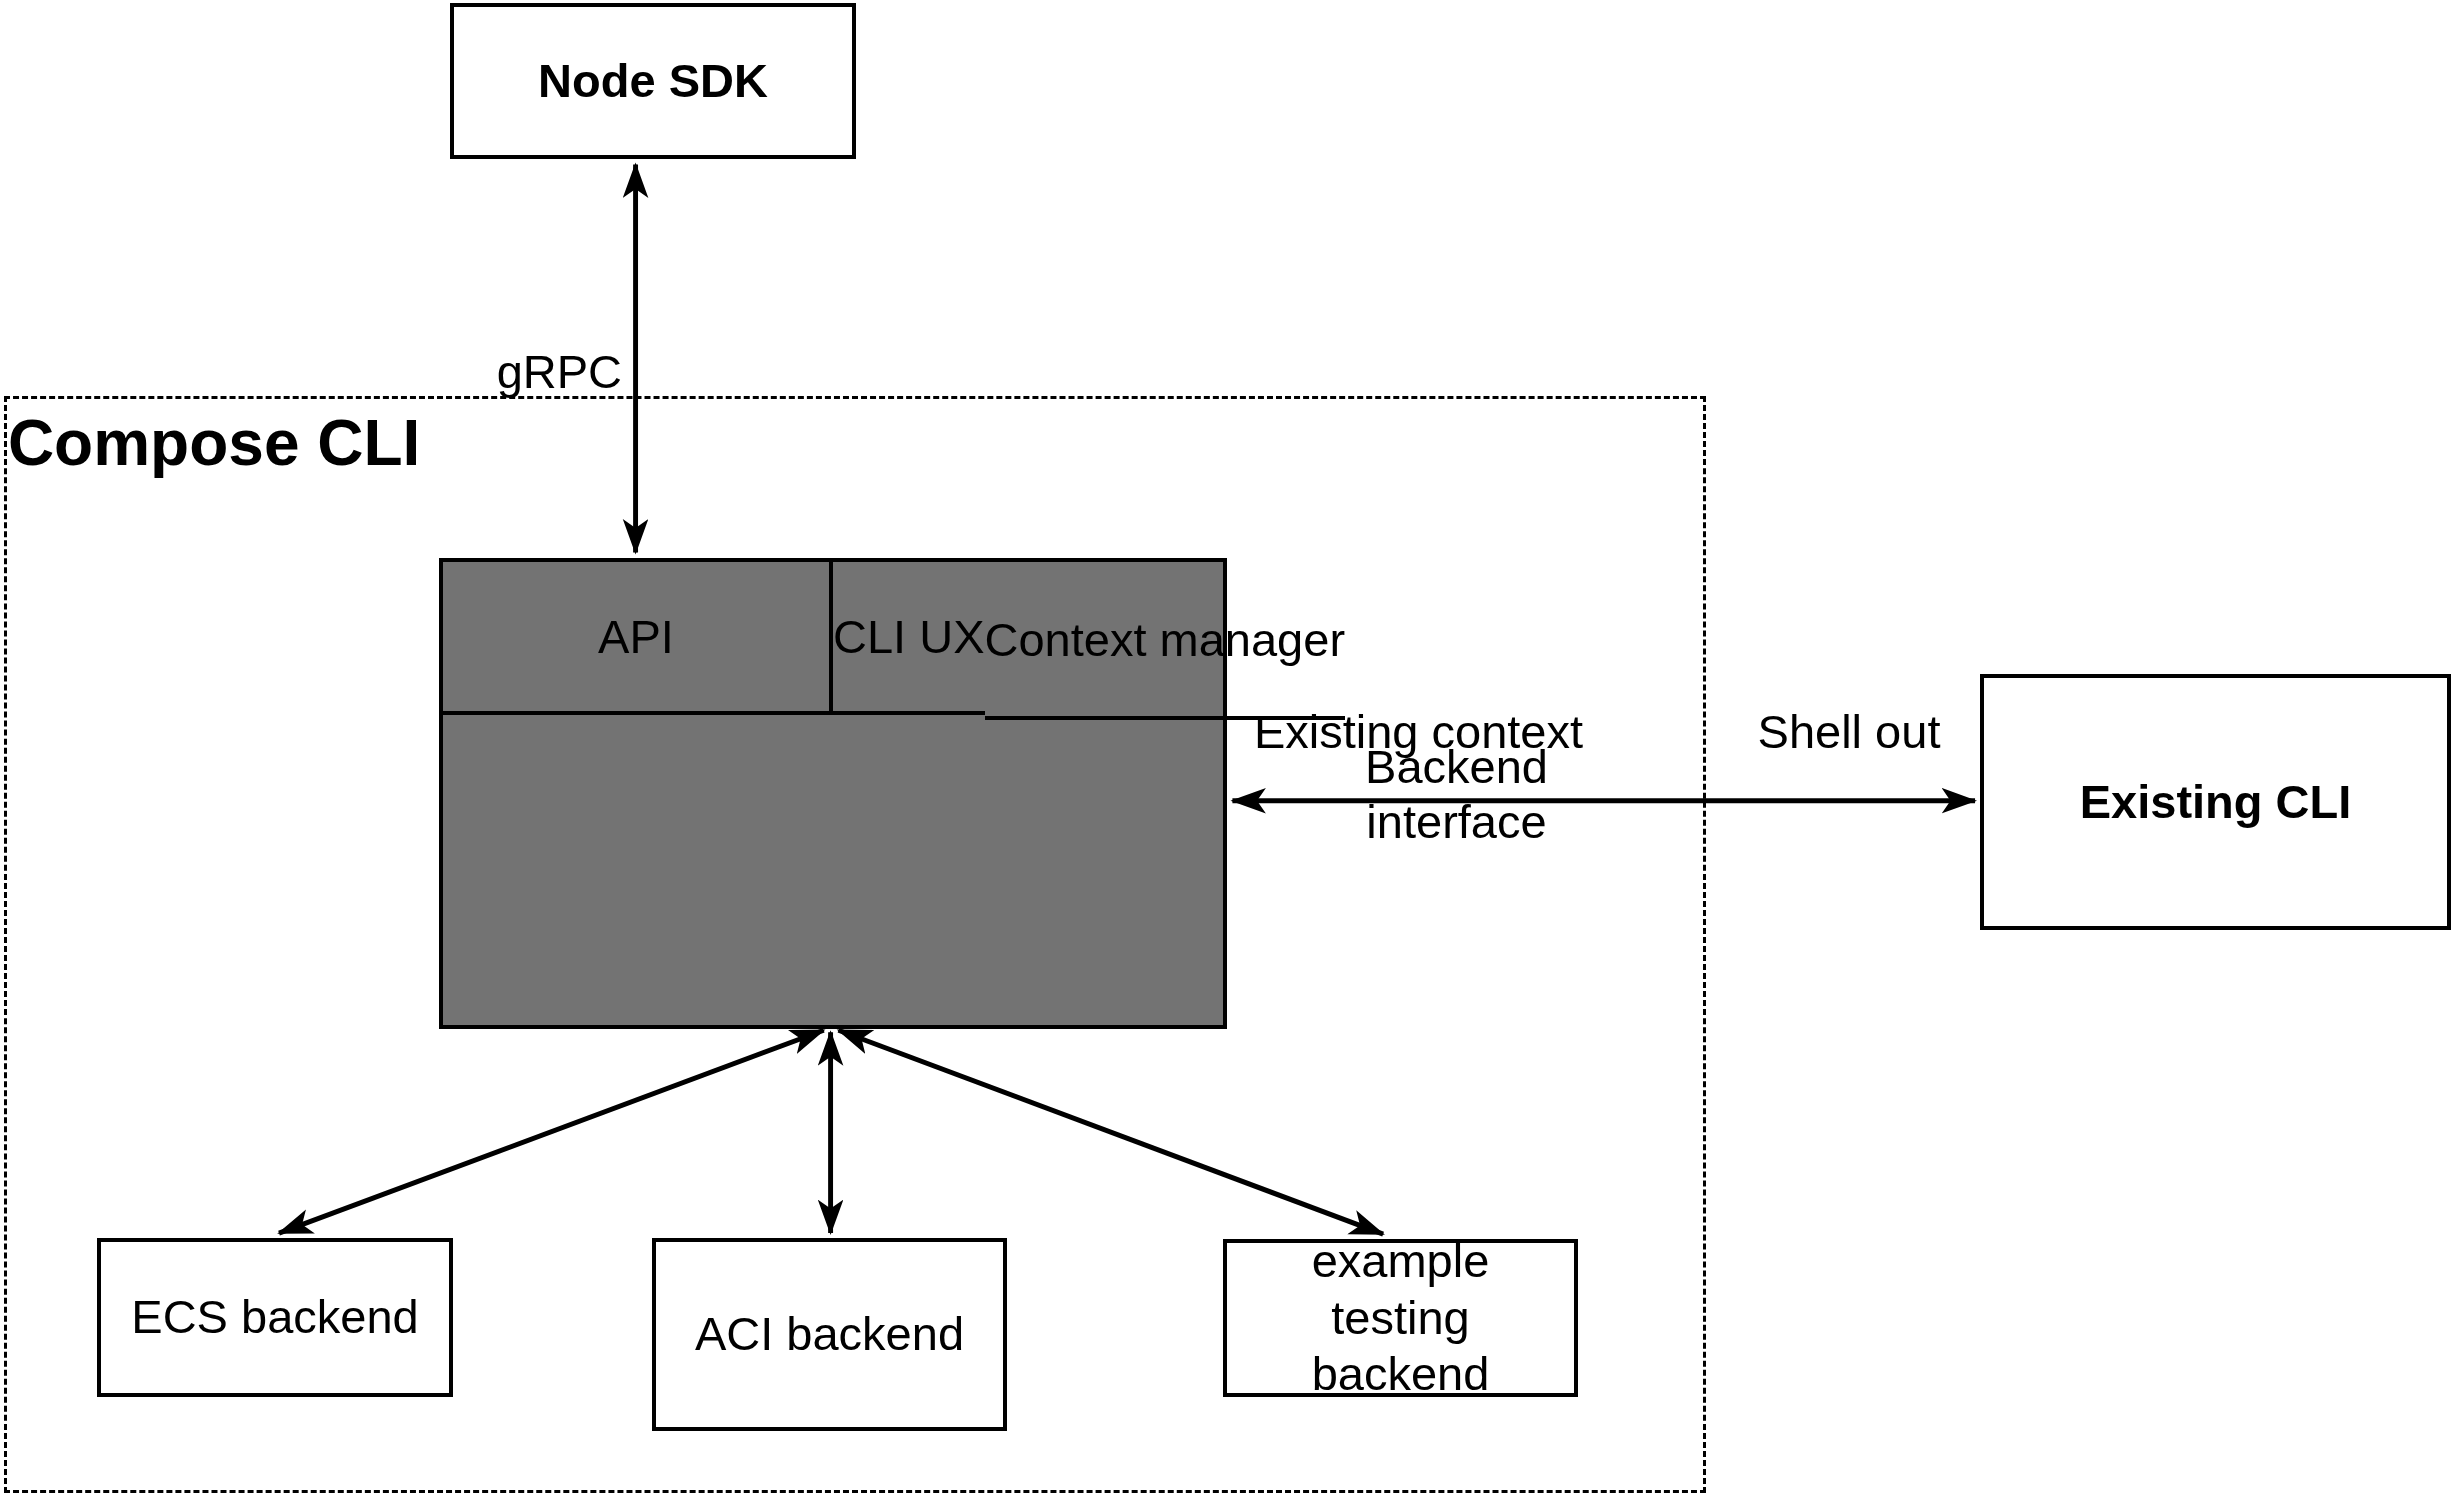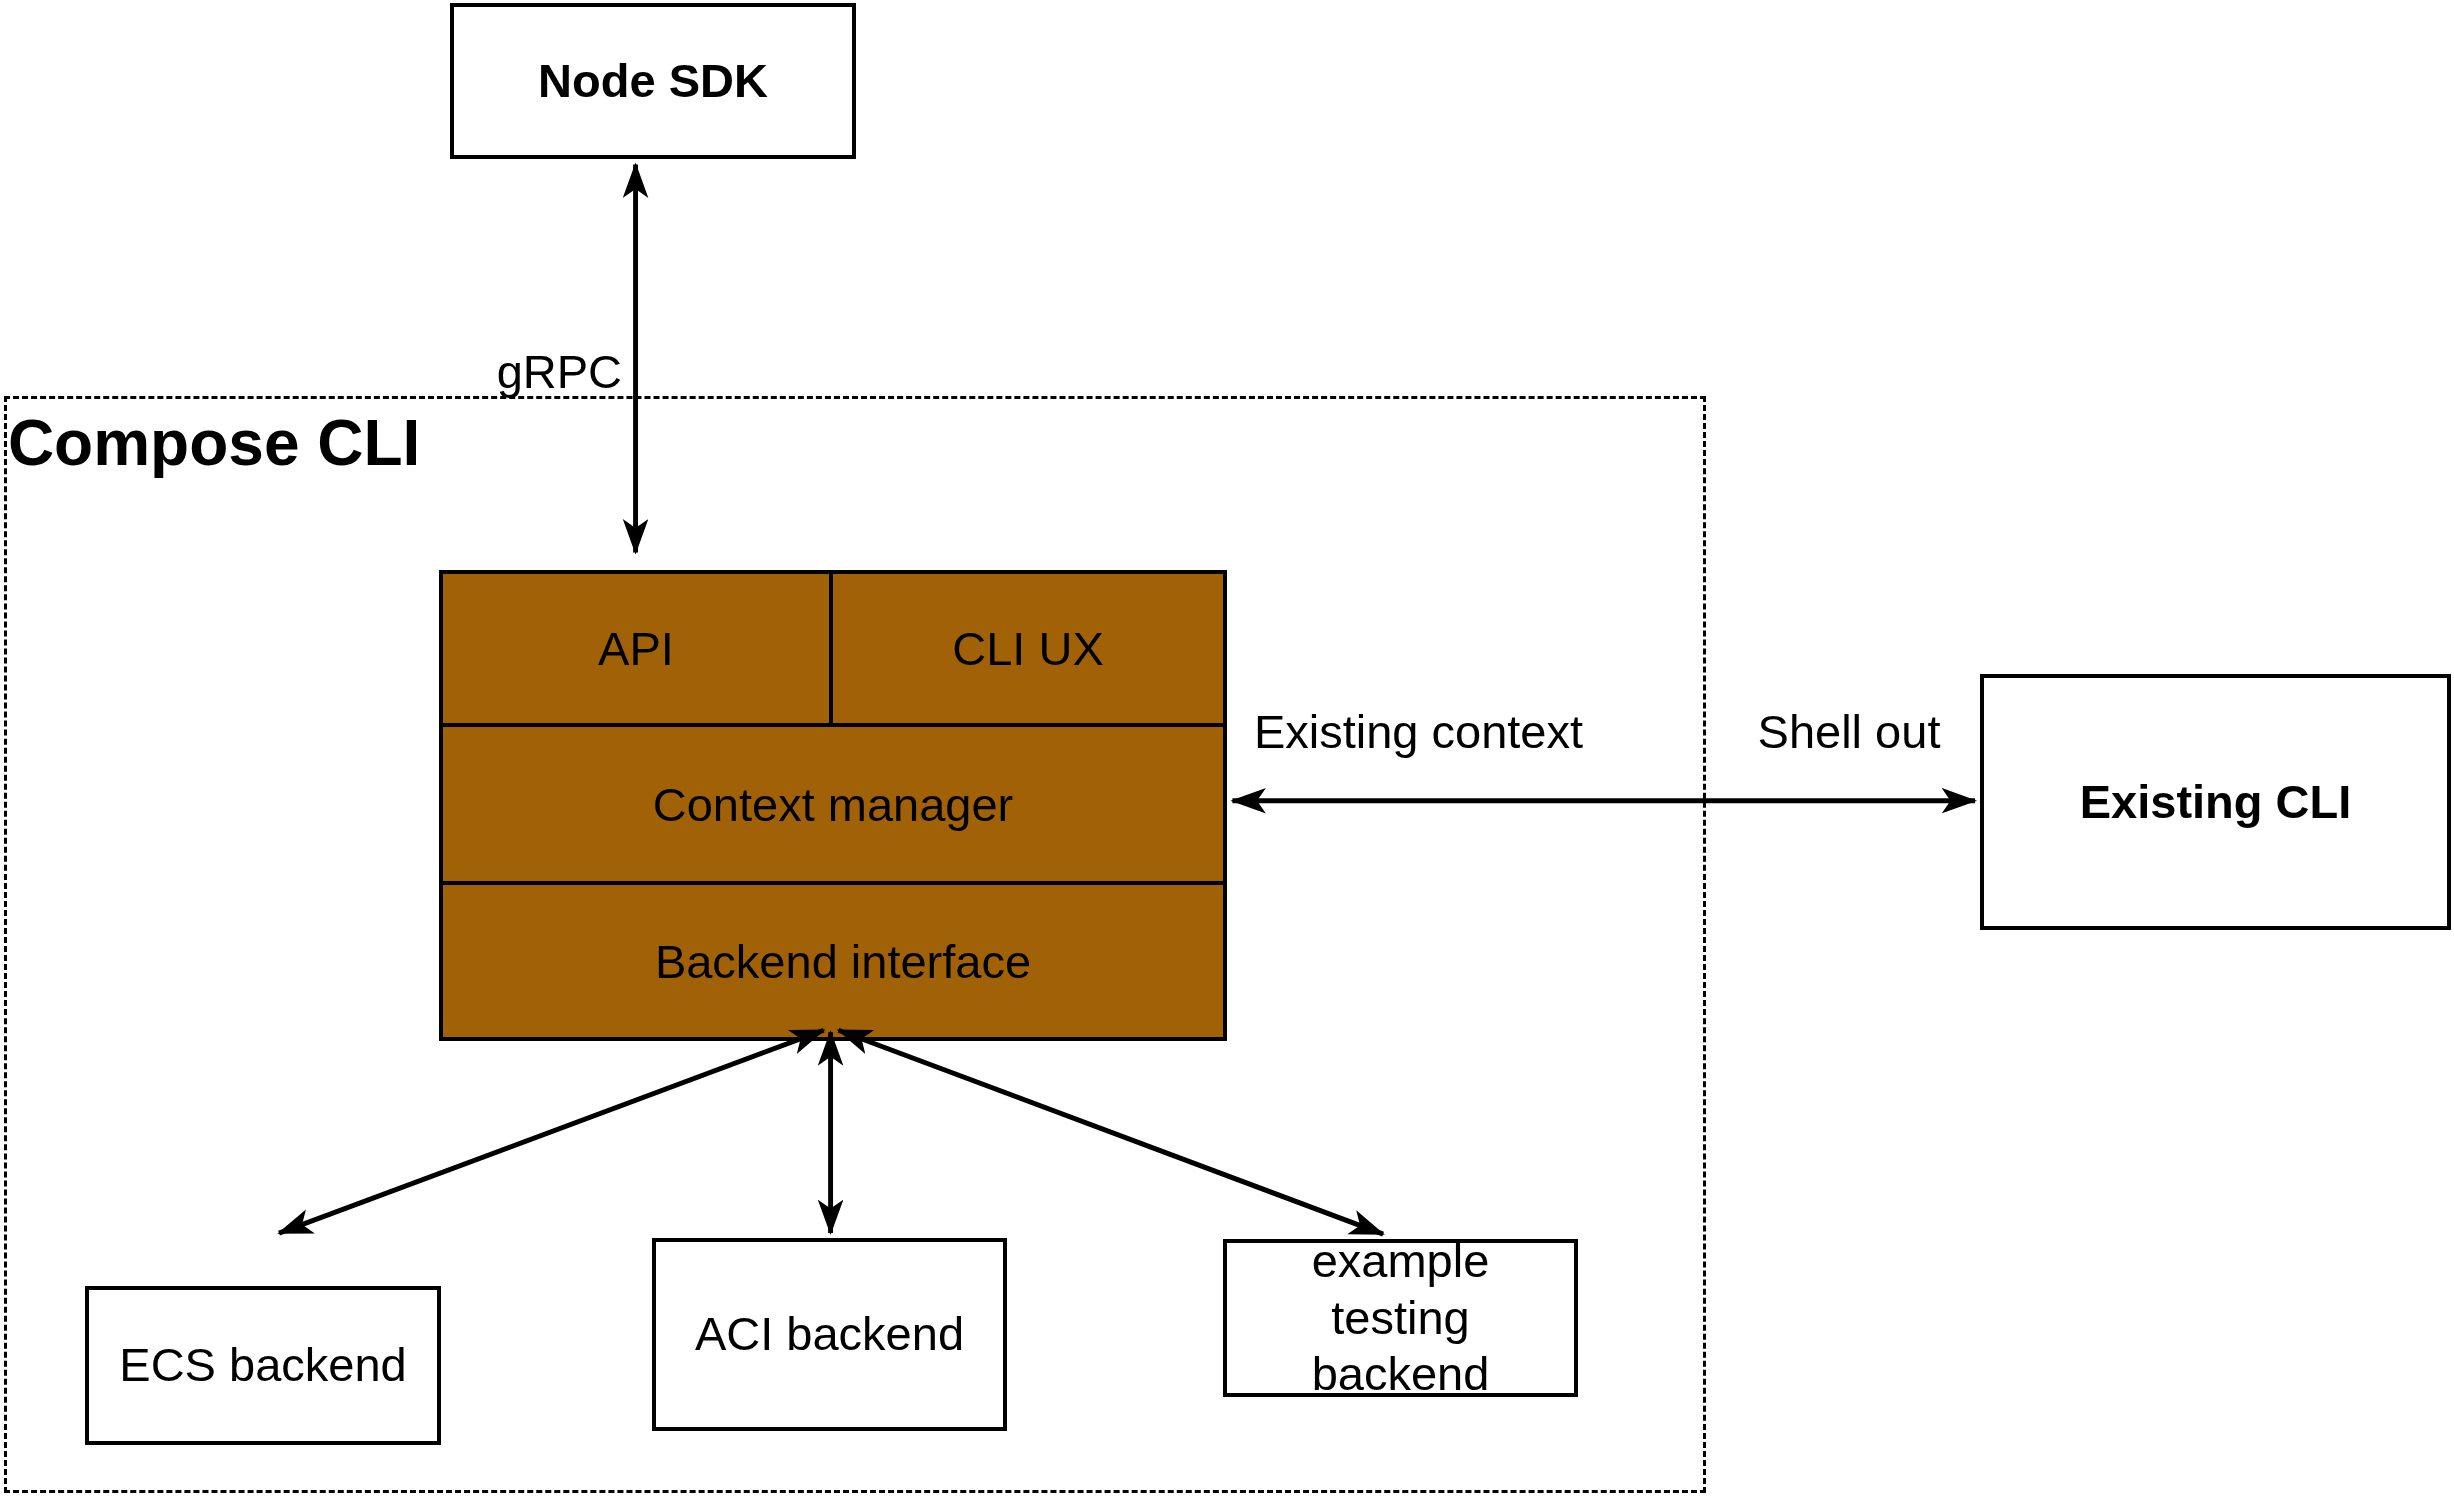--- a/index.html
+++ b/index.html
@@ -61,25 +61,24 @@
 
   
   .stack {
     position: absolute;
     left: 439px;
     top: 558px;
     width: 788px;
     height: 471px;
     box-sizing: border-box;
     border: 4.9px solid #000000;
-    background: #a16207;
+    background: #737373;
     display: flex;
-    flex-direction: column;
+    flex-direction: row;
     z-index: 2;
-    margin-top: 12px;
   }
   .stack-row-top {
     height: 149px;
     display: flex;
     border-bottom: 4.9px solid #000000;
     flex: none;
   }
   .stack-cell {
     display: flex;
     align-items: center;
@@ -104,21 +103,21 @@
     position: absolute;
     font-size: 47px;
     line-height: 1.15;
     z-index: 2;
     white-space: nowrap;
   }
   .ta-right { text-align: right; margin-top: 44px; }
   .ta-center { text-align: center; }
 
   
-  .box-ecs      { left: 85px;   top: 1238px; width: 356px; height: 159px; margin-top: 48px; }
+  .box-ecs      { left: 97px;   top: 1238px; width: 356px; height: 159px; }
   .box-aci      { left: 652px;  top: 1238px; width: 355px; height: 193px; }
   .box-testing  { left: 1223px; top: 1239px; width: 355px; height: 158px; padding: 0 17.7px; }
   .box-node-sdk { left: 437px;  top: 3px;    width: 406px; height: 156px; margin-left: 13px; }
   .box-existing { left: 1980px; top: 674px;  width: 471px; height: 256px; }
 </style>
 </head>
 <body>
 
 <div class="canvas">
 

